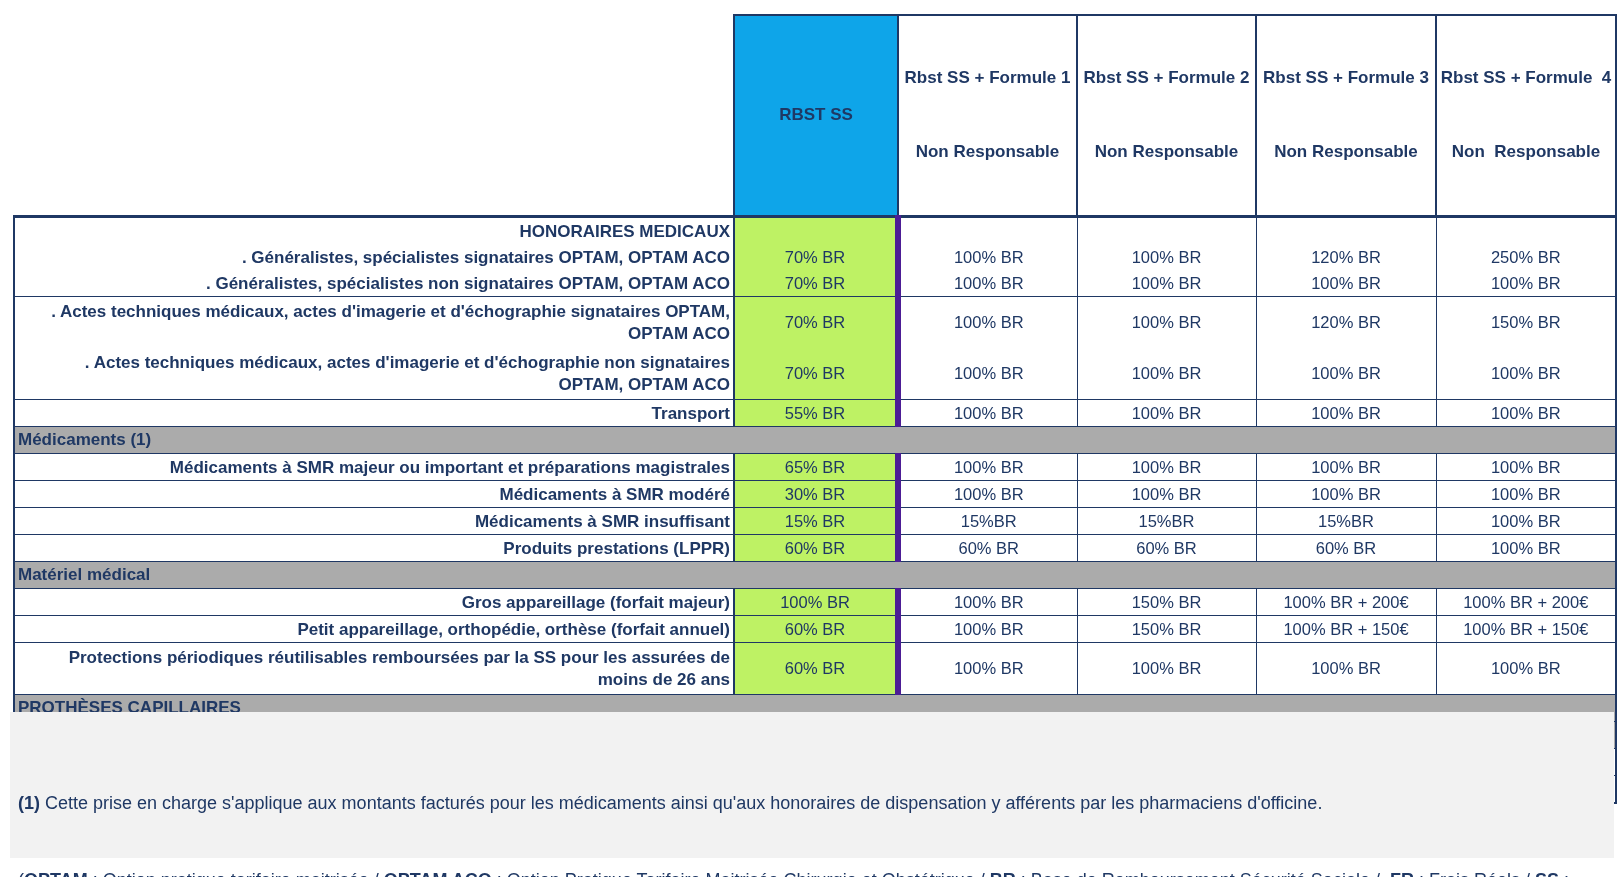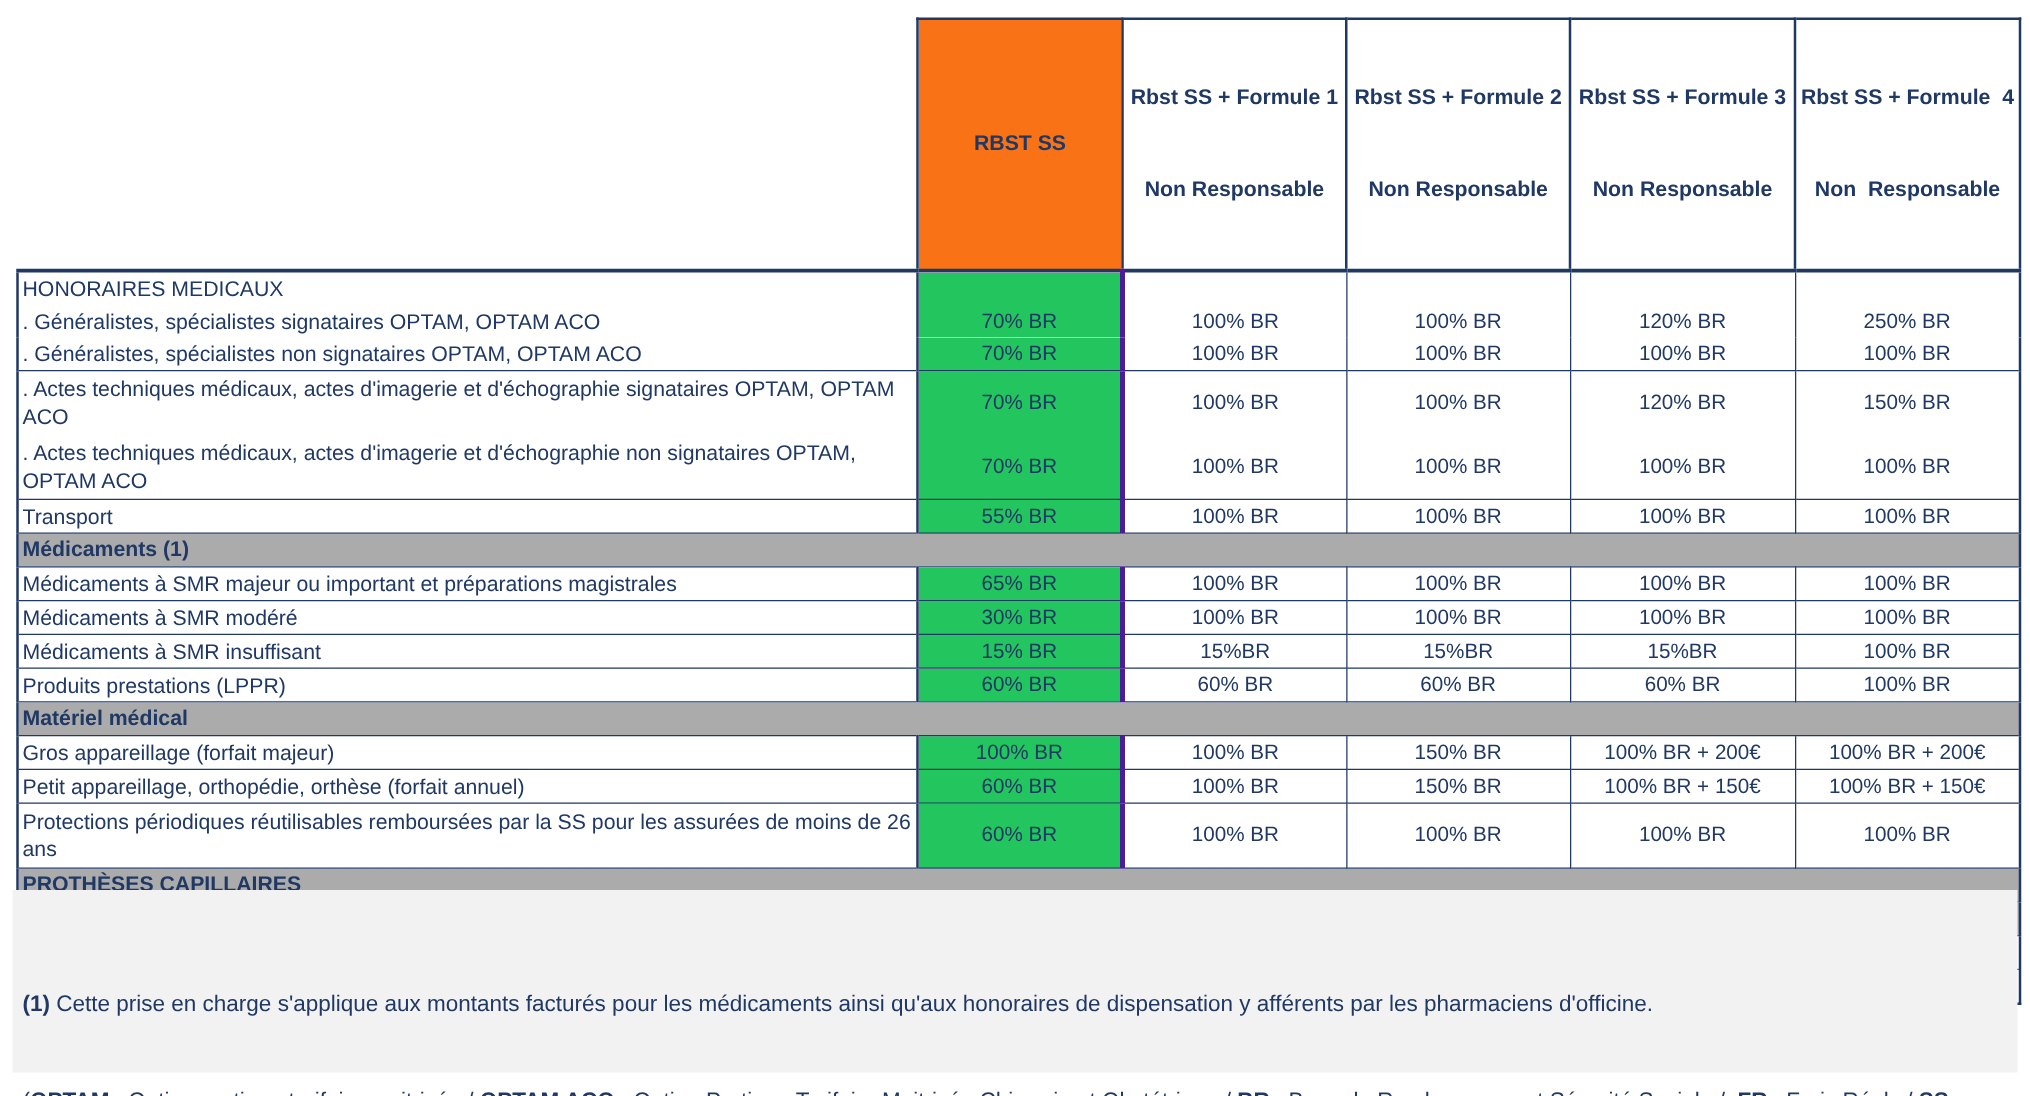--- a/index.html
+++ b/index.html
@@ -29,29 +29,29 @@
     overflow:hidden;
   }
   
   tr.header-row{height:84px;}
   th.corner{border:none;background:#FFFFFF;}
   th.hcell{
     border:2px solid #1F3864;
     font-weight:bold;text-align:center;
     line-height:1.45;white-space:pre-wrap;
   }
-  th.rbst-h{background:#f97316;}
+  th.rbst-h{background:#0ea5e9;}
   th.formule-h{background:#FFFFFF;}
   .hline{display:block;}
 
   
   td{border:1.5px solid #1F3864;height:24px;}
-  td.lbl{text-align:left;border-left:2px solid #1F3864;line-height:1.25;}
+  td.lbl{text-align:right;border-left:2px solid #1F3864;line-height:1.25;font-weight:bold;}
   td.val{text-align:center;font-size:16.5px;}
-  td.rbst{background:#22c55e;border-left:2px solid #1F3864;border-right:4px solid #4c1d95;}
+  td.rbst{background:#bef264;border-left:2px solid #1F3864;border-right:6px solid #4c1d95;}
   td.last{border-right:2px solid #1F3864;}
   tr.two-line td{height:49px;}
   tr.first-body td{border-top:3px solid #1F3864;}
   tr.last-body td{border-bottom:2.5px solid #1F3864;}
 
   
   tr.nb td{border-bottom:none;}
   tr.nt td{border-top:none;}
 
   

